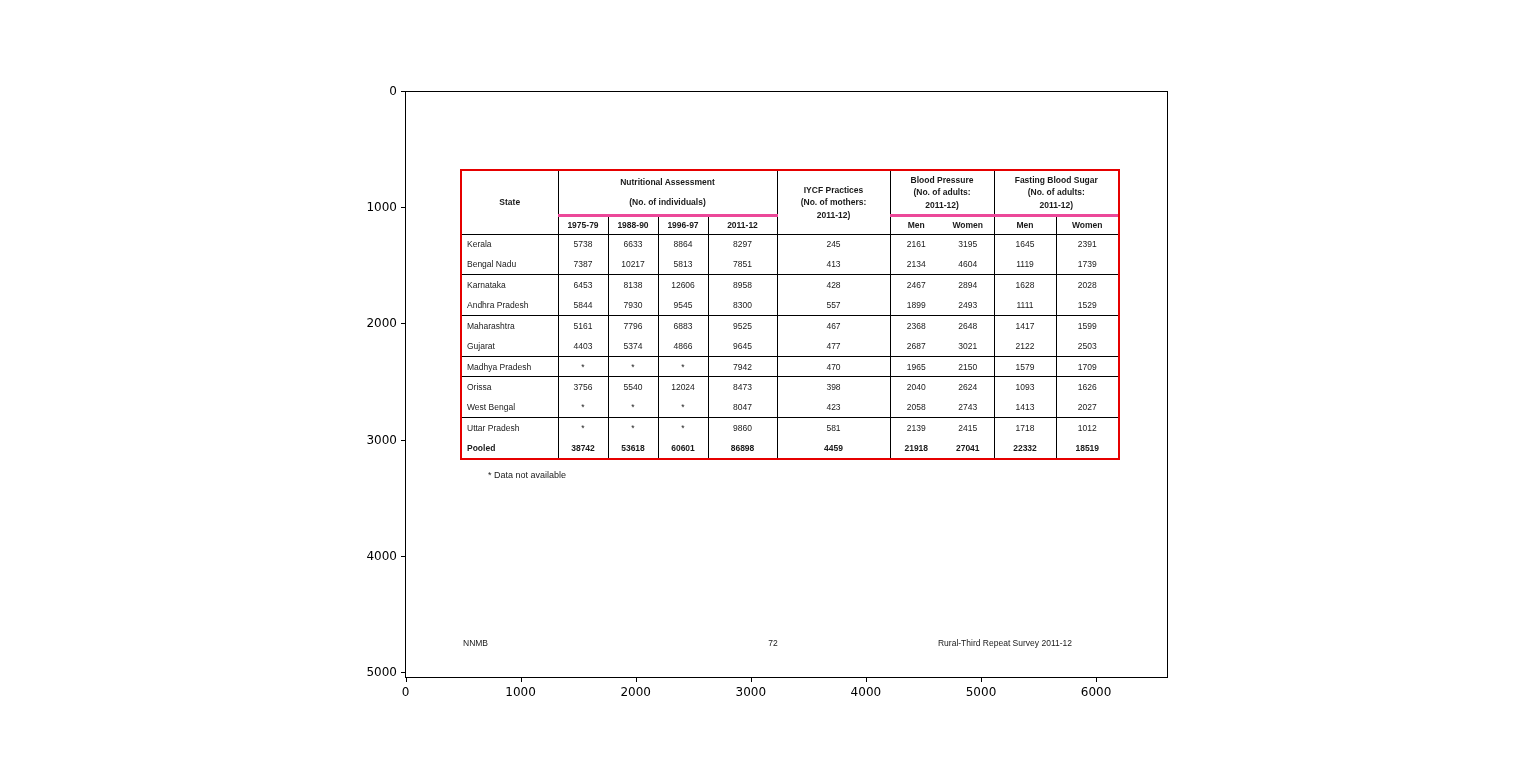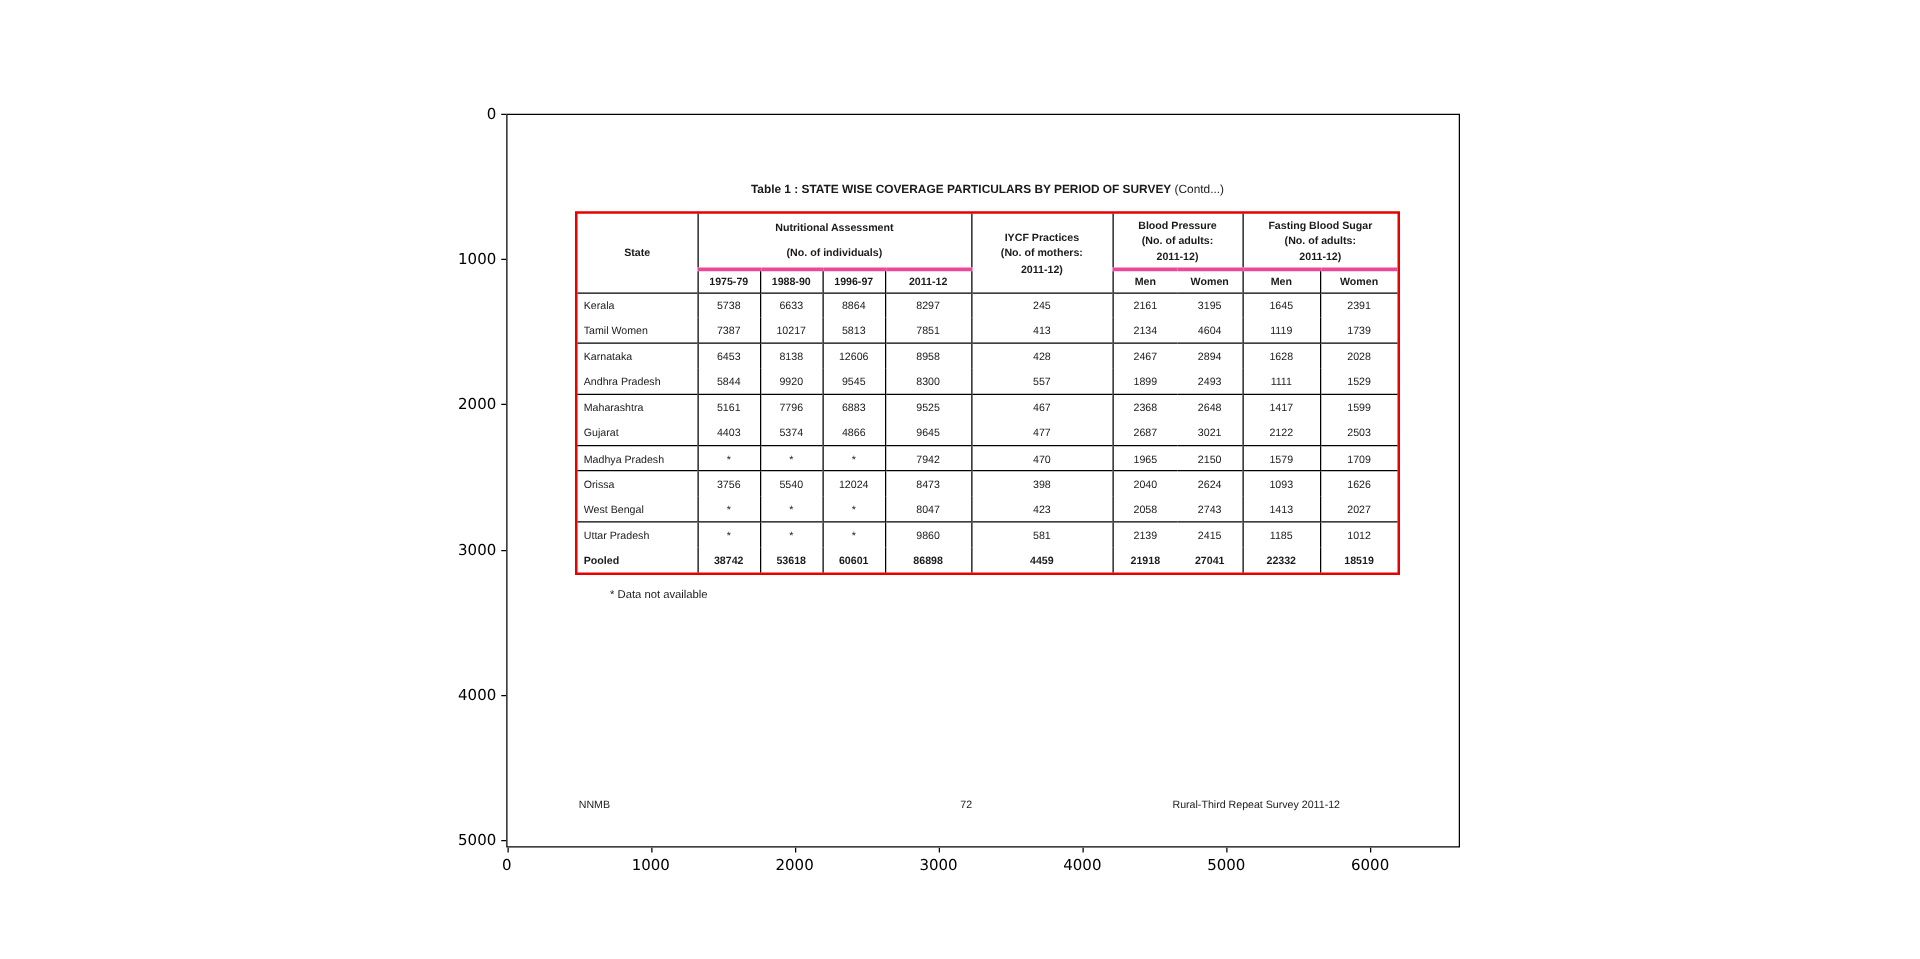--- a/index.html
+++ b/index.html
@@ -75,23 +75,20 @@
       <div class="tick-label x" style="left: 865.9px; top: 685px;">4000</div>
       <div class="tick-mark x" style="left: 865.9px; top: 678px;"></div>
       <div class="tick-label x" style="left: 981px; top: 685px;">5000</div>
       <div class="tick-mark x" style="left: 981px; top: 678px;"></div>
       <div class="tick-label x" style="left: 1096.1px; top: 685px;">6000</div>
       <div class="tick-mark x" style="left: 1096.1px; top: 678px;"></div>
     </div>
 
   <div class="axes">
 
-    <div class="page-el doc-title">
-      <span class="bold-part">Table 1 : STATE WISE COVERAGE PARTICULARS BY PERIOD OF SURVEY</span><span class="contd"> (Contd...)</span>
-    </div>
 
     <div class="page-el table-wrap" style="border-color: rgb(230, 0, 0);">
       <table>
         <colgroup>
           <col style="width:96px">
             <col style="width:50px">
             <col style="width:50px">
             <col style="width:50px">
             <col style="width:69px">
           <col style="width:113px">
@@ -141,21 +138,21 @@
               <td class="num bl">6633</td>
               <td class="num bl">8864</td>
               <td class="num bl">8297</td>
               <td class="num bl">245</td>
               <td class="num bl">2161</td>
               <td class="num">3195</td>
               <td class="num bl">1645</td>
               <td class="num bl">2391</td>
             </tr>
             <tr>
-              <td class="state">Tamil Women</td>
+              <td class="state">Bengal Nadu</td>
               <td class="num bl">7387</td>
               <td class="num bl">10217</td>
               <td class="num bl">5813</td>
               <td class="num bl">7851</td>
               <td class="num bl">413</td>
               <td class="num bl">2134</td>
               <td class="num">4604</td>
               <td class="num bl">1119</td>
               <td class="num bl">1739</td>
             </tr>
@@ -167,21 +164,21 @@
               <td class="num bl">8958</td>
               <td class="num bl">428</td>
               <td class="num bl">2467</td>
               <td class="num">2894</td>
               <td class="num bl">1628</td>
               <td class="num bl">2028</td>
             </tr>
             <tr>
               <td class="state">Andhra Pradesh</td>
               <td class="num bl">5844</td>
-              <td class="num bl">9920</td>
+              <td class="num bl">7930</td>
               <td class="num bl">9545</td>
               <td class="num bl">8300</td>
               <td class="num bl">557</td>
               <td class="num bl">1899</td>
               <td class="num">2493</td>
               <td class="num bl">1111</td>
               <td class="num bl">1529</td>
             </tr>
             <tr class="sep">
               <td class="state">Maharashtra</td>
@@ -245,21 +242,21 @@
             </tr>
             <tr class="sep">
               <td class="state">Uttar Pradesh</td>
               <td class="num bl">*</td>
               <td class="num bl">*</td>
               <td class="num bl">*</td>
               <td class="num bl">9860</td>
               <td class="num bl">581</td>
               <td class="num bl">2139</td>
               <td class="num">2415</td>
-              <td class="num bl">1185</td>
+              <td class="num bl">1718</td>
               <td class="num bl">1012</td>
             </tr>
             <tr class="bold">
               <td class="state">Pooled</td>
               <td class="num bl">38742</td>
               <td class="num bl">53618</td>
               <td class="num bl">60601</td>
               <td class="num bl">86898</td>
               <td class="num bl">4459</td>
               <td class="num bl">21918</td>

